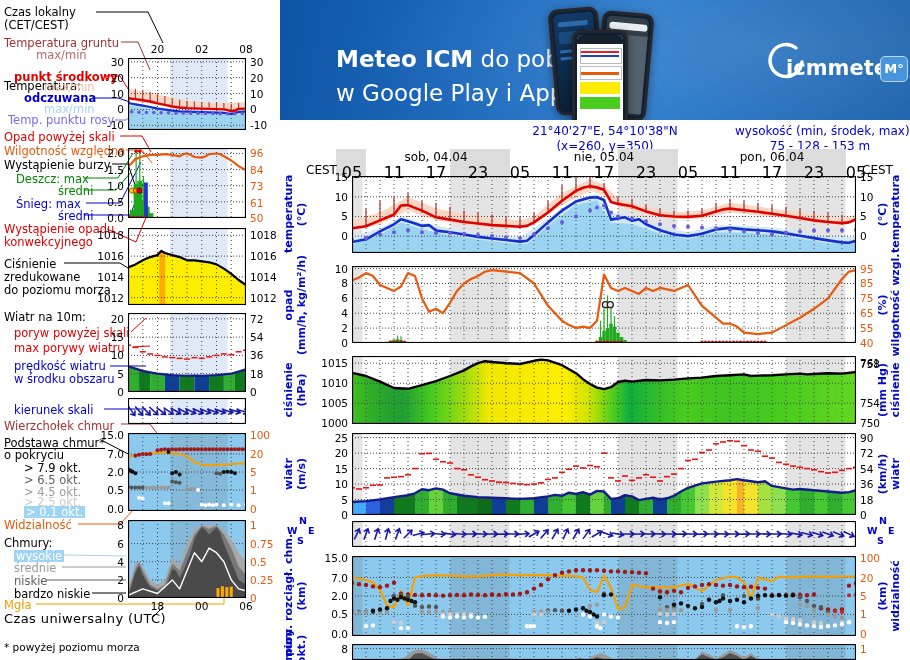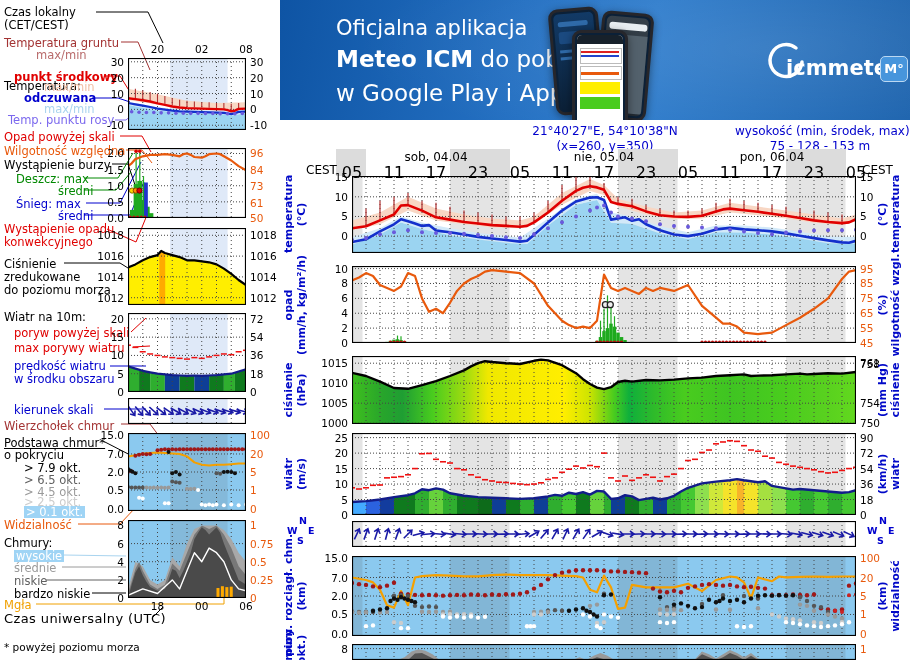--- a/index.html
+++ b/index.html
@@ -114,21 +114,20 @@
       <span class="leg k" style="left: 14px; top: 588px;">bardzo niskie</span>
       <span class="leg mg" style="left: 4px; top: 599px;">Mgła</span>
       <span class="leg k big" style="left: 4px; top: 613px;">Czas uniwersalny (UTC)</span>
       <span class="leg k sm" style="left: 4px; top: 641px;">* powyżej poziomu morza</span>
     </div>
 </div>
 
 <div id="main"></div>
 
 <div id="banner">
-  <div class="bantext" style="left:56px;top:16px;font-size:21px;font-weight:500;">Oficjalna aplikacja</div>
   <div class="bantext" style="left:56px;top:46px;font-size:23px;">
     <span class="b">Meteo ICM</span><span> do pobrania</span>
   </div>
   <div class="bantext" style="left:56px;top:80px;font-size:23px;">w Google Play i App Store</div>
 
   <div class="phone" style="left:272px;top:8px;width:44px;height:100px;transform:rotate(-5deg);">
     <div class="pscr" style="background:linear-gradient(#123a66,#0b2037);">
       <div style="position:absolute;left:4px;top:8px;width:30px;height:5px;background:#2f6aa8;border-radius:2px;"></div>
       <div style="position:absolute;left:4px;top:18px;width:22px;height:12px;background:#1b4a80;border-radius:2px;"></div>
       <div style="position:absolute;left:4px;top:36px;width:32px;height:3px;background:#2f6aa8;"></div>
@@ -1534,21 +1533,21 @@
     <span class="tick lft" style="left: 312px; top: 277.483px; color: rgb(0, 0, 0);">8</span>
     <span class="tick lft" style="left: 312px; top: 292.362px; color: rgb(0, 0, 0);">6</span>
     <span class="tick lft" style="left: 312px; top: 307.242px; color: rgb(0, 0, 0);">4</span>
     <span class="tick lft" style="left: 312px; top: 322.121px; color: rgb(0, 0, 0);">2</span>
     <span class="tick lft" style="left: 312px; top: 337px; color: rgb(0, 0, 0);">0</span>
     <span class="tick " style="left: 860px; top: 262.604px; color: rgb(232, 89, 12);">95</span>
     <span class="tick " style="left: 860px; top: 277.483px; color: rgb(232, 89, 12);">85</span>
     <span class="tick " style="left: 860px; top: 292.362px; color: rgb(232, 89, 12);">75</span>
     <span class="tick " style="left: 860px; top: 307.242px; color: rgb(232, 89, 12);">65</span>
     <span class="tick " style="left: 860px; top: 322.121px; color: rgb(232, 89, 12);">55</span>
-    <span class="tick " style="left: 860px; top: 337px; color: rgb(232, 89, 12);">45</span>
+    <span class="tick " style="left: 860px; top: 337px; color: rgb(232, 89, 12);">40</span>
     <div class="vlab" style="left: 283px; top: 358.5px; width: 108px;">
       <div>opad</div>
       <div>(mm/h, kg/m²/h)</div>
     </div>
     <div class="vlab" style="left: 877px; top: 358.5px; width: 108px;">
       <div>(%)</div>
       <div>wilgotność wzgl.</div>
     </div>
     <span class="tick lft" style="left: 312px; top: 357.2px; color: rgb(0, 0, 0);">1015</span>
     <span class="tick lft" style="left: 312px; top: 377.2px; color: rgb(0, 0, 0);">1010</span>

